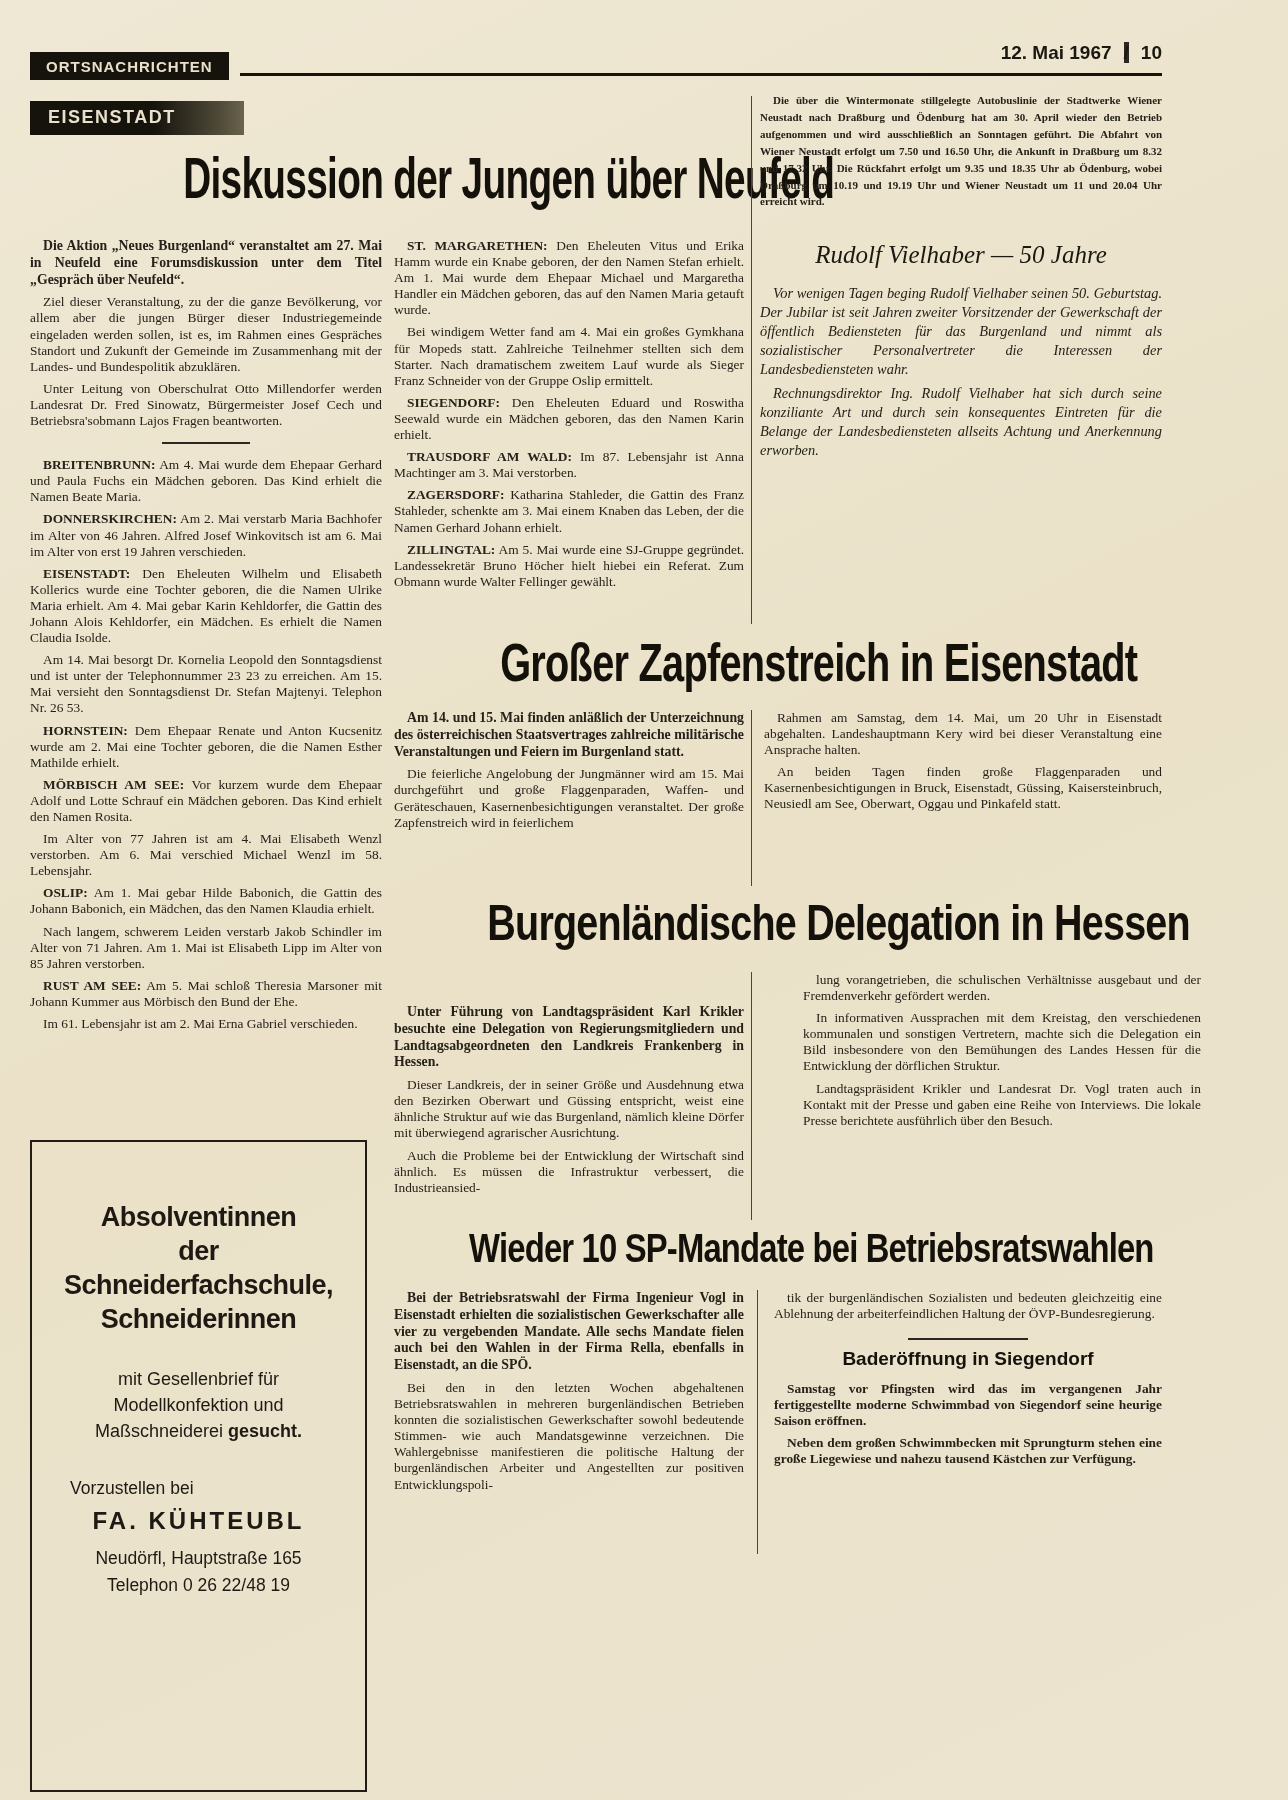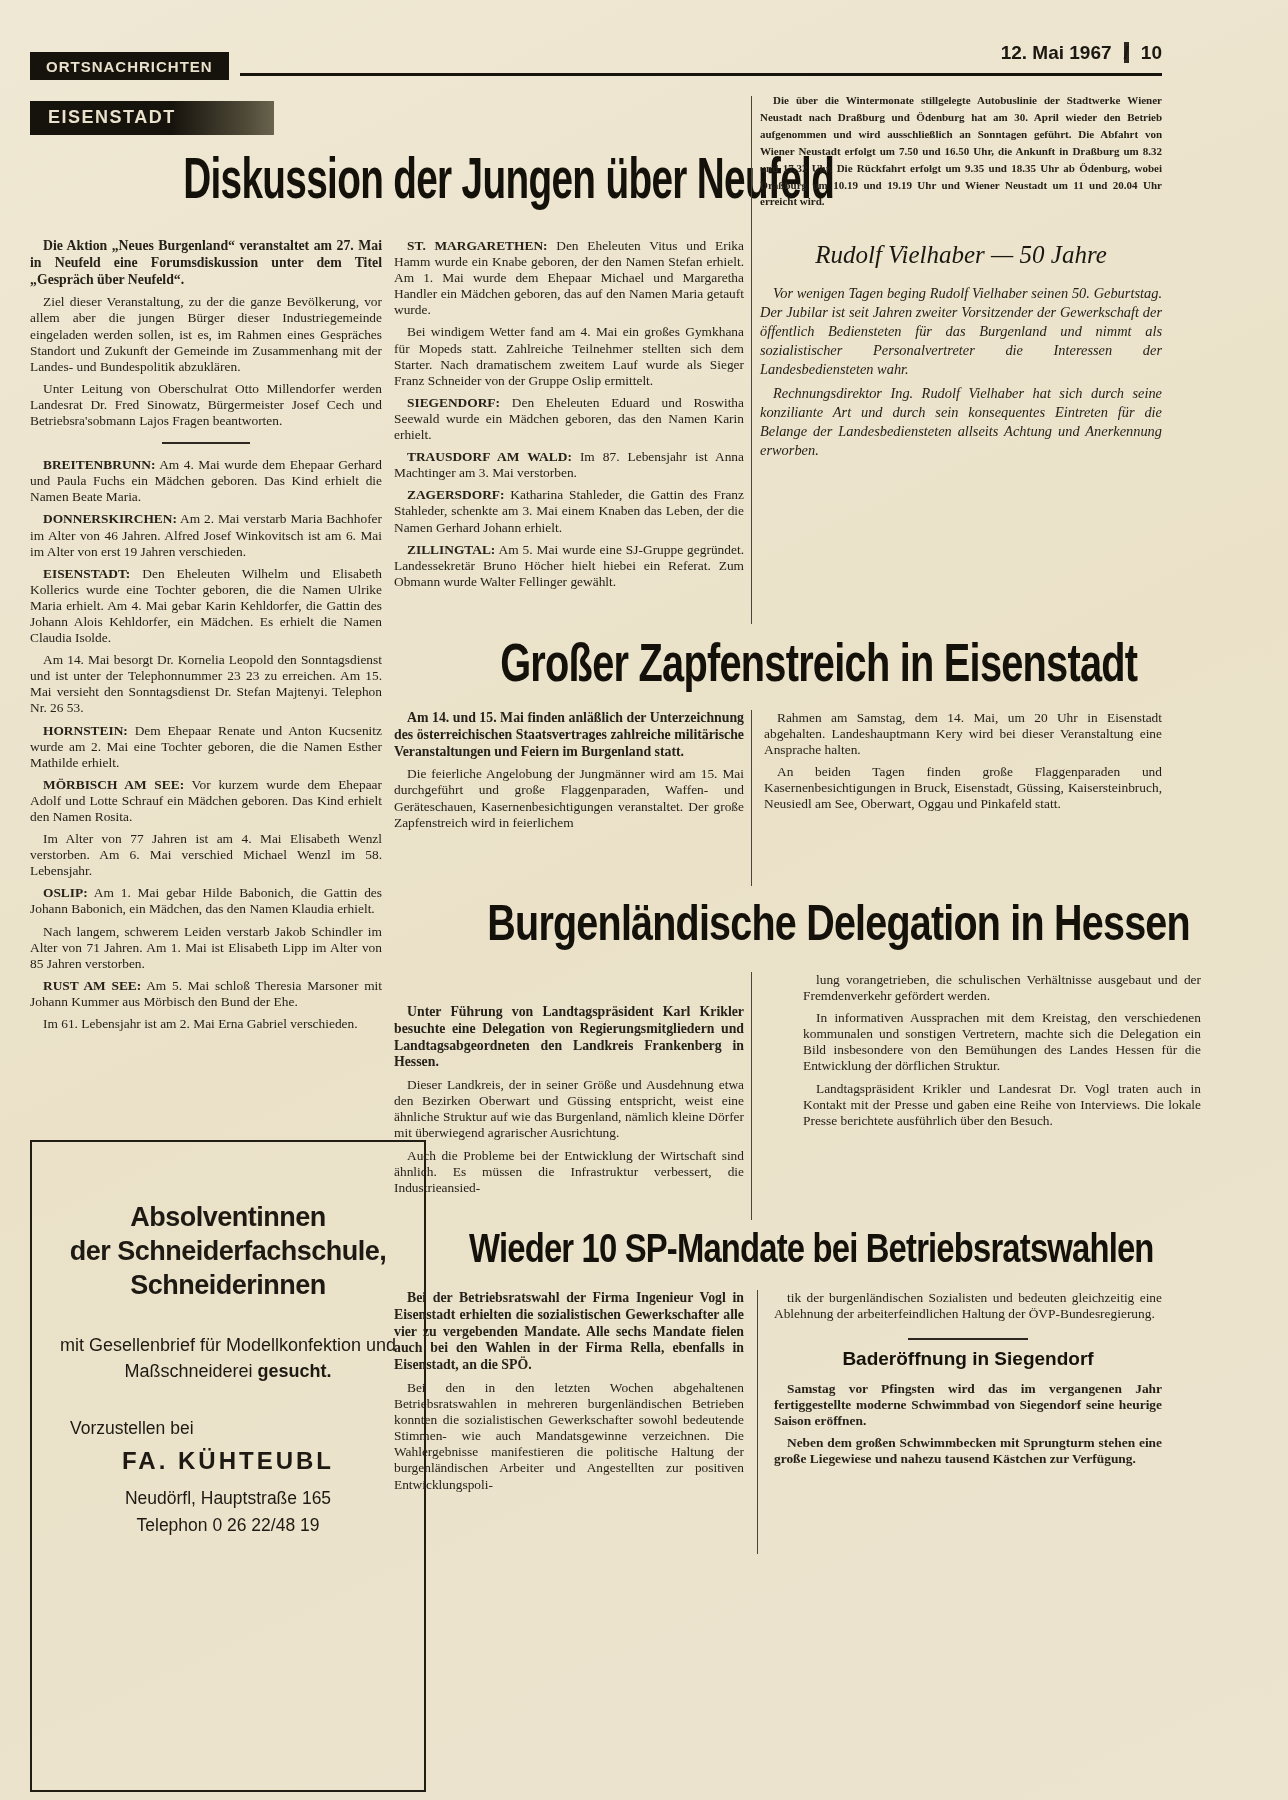--- a/index.html
+++ b/index.html
@@ -6,21 +6,21 @@
   .page{
     position:relative;width:1288px;height:1800px;margin:0 auto;overflow:hidden;
     background:linear-gradient(155deg,#efe8d4 0%,#eae1c8 48%,#ece4cf 100%);
     font-family:"Liberation Serif",serif;color:#26221a;
   }
   .abs{position:absolute;}
 
   
   .badge{background:#16130d;color:#e9e1cb;font-family:"Liberation Sans",sans-serif;font-weight:700;display:inline-block;}
   .badge-orts{left:30px;top:52px;padding:6px 16px 5px;font-size:15px;letter-spacing:1px;}
-  .badge-eis{left:30px;top:101px;padding:6px 98px 7px 18px;font-size:18px;letter-spacing:1.5px;
+  .badge-eis{left:30px;top:101px;padding:6px 68px 7px 18px;font-size:18px;letter-spacing:1.5px;
     background:linear-gradient(90deg,#16130d 0%,#16130d 58%,#4e4937 88%,#6a644e 100%);}
   .mast-rule{left:240px;top:73px;width:922px;height:3px;background:#17140e;}
   .mast-date{top:42px;right:126px;font-family:"Liberation Sans",sans-serif;font-weight:700;font-size:19px;color:#1b1812;}
   .mast-date .sep{margin:0 12px;}
 
   
   .hwrap{text-align:center;}
   .cond{display:inline-block;transform-origin:50% 50%;white-space:nowrap;
     font-family:"Liberation Sans",sans-serif;font-weight:700;color:#14110b;letter-spacing:-1px;}
   .h1-wrap{left:30px;top:150px;width:716px;}
@@ -56,21 +56,21 @@
 
   .subhead{font-family:"Liberation Sans",sans-serif;font-weight:700;font-size:19px;line-height:1.2;
     text-align:center;margin:8px 0 10px;color:#15120c;}
   .boldp p{font-weight:700;}
 
   .sep{width:88px;height:2px;background:#2c2821;margin:13px auto;}
   .sep2{width:120px;height:2px;background:#2c2821;margin:16px auto 8px;}
   .vrule{width:1px;background:#4a4536;}
 
   
-  .ad{left:30px;top:1140px;width:396px;height:652px;border:2px solid #211d15;box-sizing:border-box;
+  .ad{left:30px;top:1140px;width:337px;height:652px;border:2px solid #211d15;box-sizing:border-box;
     padding:58px 22px 0;text-align:center;font-family:"Liberation Sans",sans-serif;color:#1e1a13;}
   .ad-title{font-weight:700;font-size:27px;line-height:34px;letter-spacing:-.5px;}
   .ad-body{font-size:18px;line-height:26px;margin-top:30px;}
   .ad-body b{font-weight:700;}
   .ad-note{text-align:left;margin:34px 0 8px 16px;font-size:17.5px;}
   .ad-company{font-weight:700;font-size:24px;letter-spacing:3px;margin:4px 0 10px;}
   .ad-addr{font-size:17.5px;line-height:27px;}
 </style>
 </head>
 <body>

